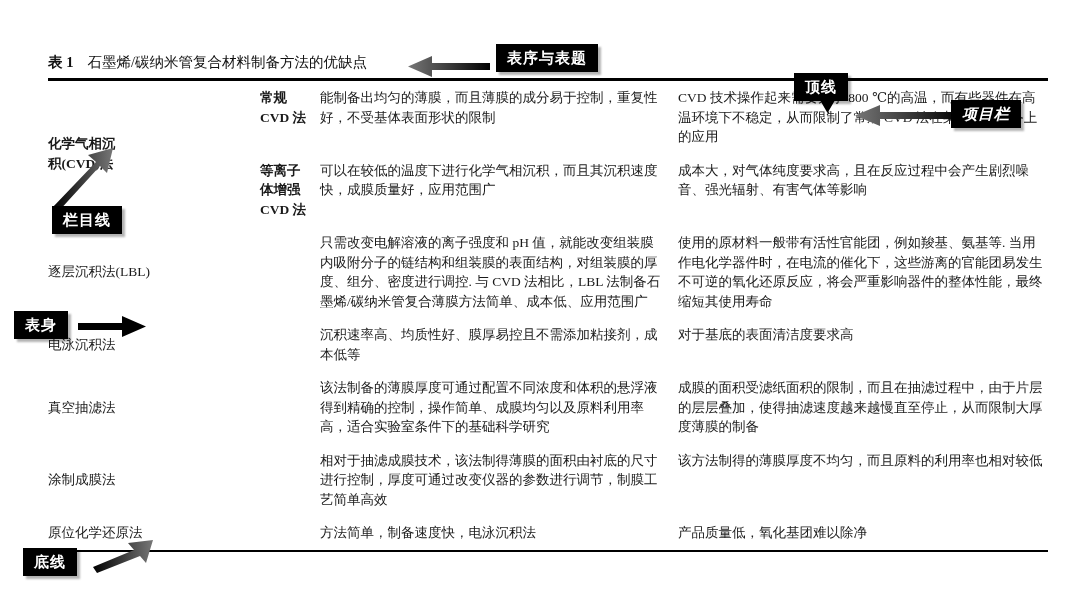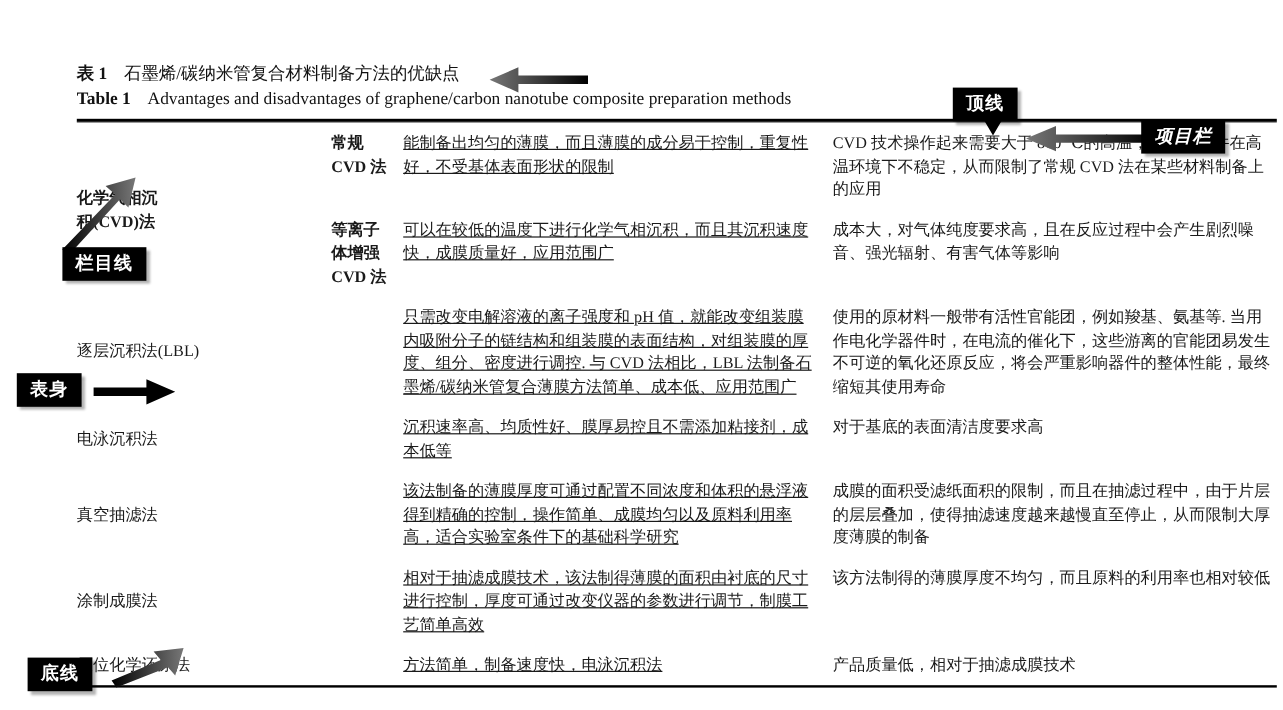--- a/index.html
+++ b/index.html
@@ -20,21 +20,21 @@
   #page {
     position: absolute;
     left: 0; top: 0;
     width: 1069px;
     height: 592px;
   }
 
   
   .table-block {
     position: absolute;
-    left: 64px;
+    left: 48px;
     top: 52px;
     width: 1000px;
   }
 
   .caption-cn {
     font-size: 14.5px;
     line-height: 20px;
     white-space: nowrap;
     color: #111;
   }
@@ -88,21 +88,20 @@
   .hdr td {
     padding-top: 6px;
     padding-bottom: 7px;
     font-size: 13.5px;
   }
 
   .cell-pad {
     padding-top: 7px !important;
     padding-bottom: 7px !important;
     padding-right: 14px !important;
-    text-decoration: underline;
   }
   .cell-pad-last {
     padding-top: 7px !important;
     padding-bottom: 7px !important;
   }
   .method-cell {
     padding-top: 7px !important;
     padding-bottom: 7px !important;
   }
   .sub-cell {
@@ -141,23 +140,20 @@
 <body>
 
 <div id="page">
 
   <div class="table-block">
 
     <div class="caption-cn">
       <span class="cap-label">表 1</span><span class="cap-gap"></span><span>石墨烯/碳纳米管复合材料制备方法的优缺点</span>
     </div>
 
-    <div class="caption-en">
-      <span class="cap-label">Table 1</span><span class="cap-gap"></span><span>Advantages and disadvantages of graphene/carbon nanotube composite preparation methods</span>
-    </div>
 
     <div class="rule-top"></div>
 
 
     <div class="rule-mid"></div>
 
     <table class="tbl">
       <colgroup>
         <col class="c-method">
           <col class="c-sub">
@@ -206,21 +202,21 @@
 
         <tr>
           <td colspan="2" class="method-cell v-mid">涂制成膜法</td>
           <td class="cell-pad">相对于抽滤成膜技术，该法制得薄膜的面积由衬底的尺寸进行控制，厚度可通过改变仪器的参数进行调节，制膜工艺简单高效</td>
           <td class="cell-pad-last">该方法制得的薄膜厚度不均匀，而且原料的利用率也相对较低</td>
         </tr>
 
         <tr>
           <td colspan="2" class="method-cell v-mid">原位化学还原法</td>
           <td class="cell-pad">方法简单，制备速度快，电泳沉积法</td>
-          <td class="cell-pad-last">产品质量低，相对于抽滤成膜技术</td>
+          <td class="cell-pad-last">产品质量低，氧化基团难以除净</td>
         </tr>
 
       </tbody>
     </table>
 
     <div class="rule-bottom"></div>
 
   </div>
 
   <svg class="arrow-svg" style="left:0;top:0;width:1069px;height:592px;">
@@ -253,20 +249,21 @@
 
     <g>
       <path d="M 78,323 L 122,323 L 122,316 L 146,326.5 L 122,337 L 122,330 L 78,330 Z" fill="#000"></path>
     </g>
 
     <g>
       <path d="M 93,567 L 134,550 L 128,543 L 153,540 L 146,563 L 140,556 L 97,573 Z" fill="url(#gshade2)"></path>
     </g>
   </svg>
 
+  <div class="anno" style="left:496px; top:44px;">表序与表题</div>
 
   <div class="anno" style="left:794px; top:34px;margin-top:39px;">顶线</div>
 
   <div class="anno" style="left:951px; top:100px;font-style:italic;">项目栏</div>
 
   <div class="anno" style="left:11px; top:206px;margin-left:41px;">栏目线</div>
 
   <div class="anno" style="left:14px; top:311px;">表身</div>
 
   <div class="anno" style="left:23px; top:548px;">底线</div>

